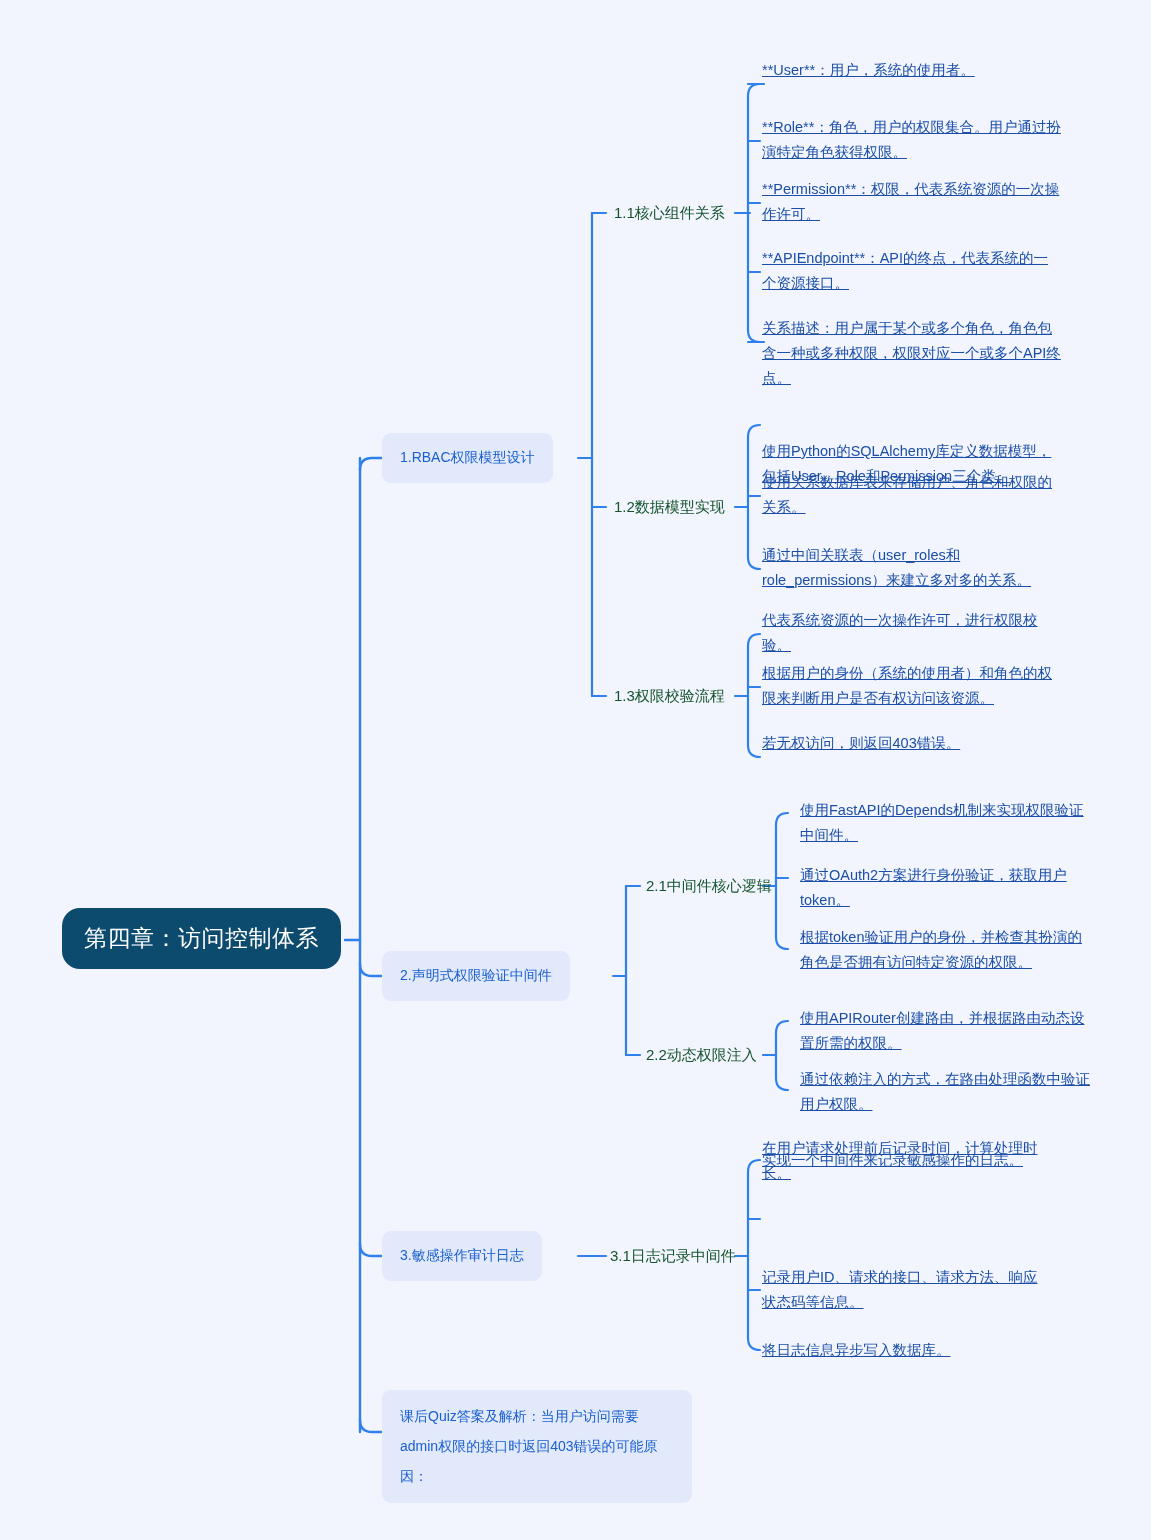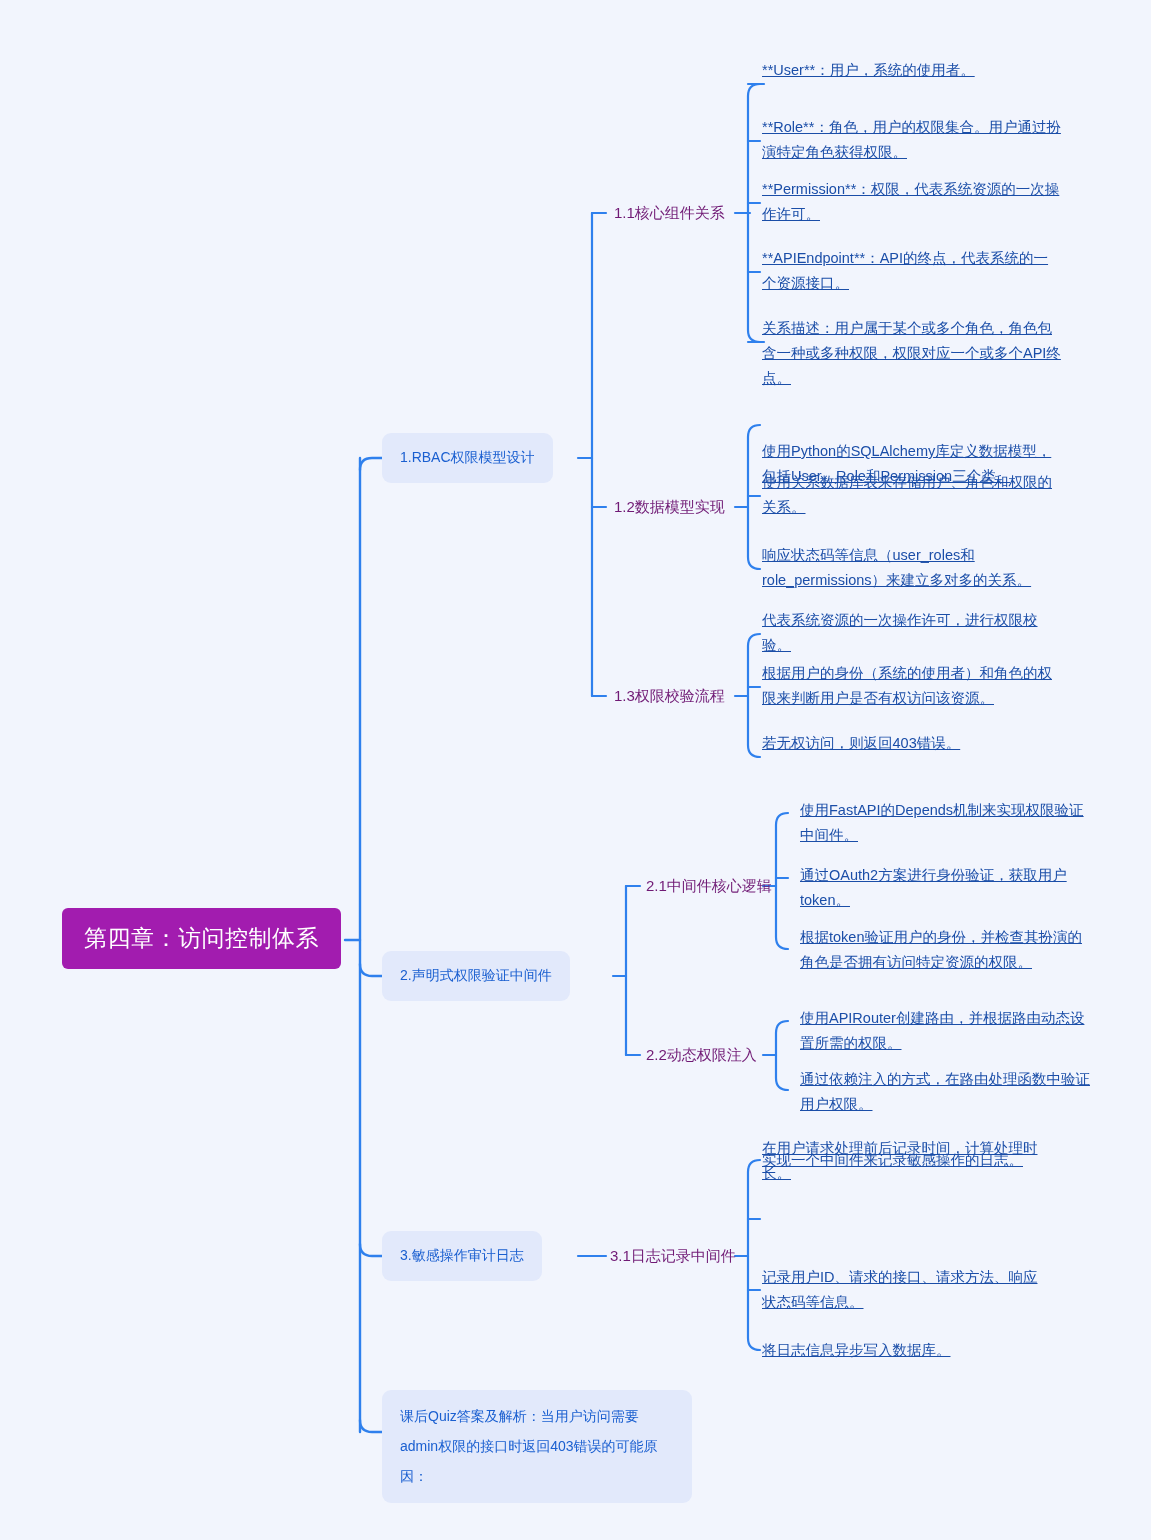--- a/index.html
+++ b/index.html
@@ -25,23 +25,23 @@
     width: 1151px;
     height: 1540px;
     pointer-events: none;
   }
   .node {
     position: absolute;
     box-sizing: border-box;
   }
   
   .node-root {
-    background: #a21caf;
+    background: #0c4a6e;
     color: #ffffff;
-    border-radius: 6px;
+    border-radius: 18px;
     font-size: 23px;
     line-height: 32px;
     letter-spacing: 0.5px;
     padding: 14px 22px 15px 22px;
     white-space: nowrap;
     font-weight: 400;
   }
   
   .node-l1 {
     background: #e2e9fb;
@@ -53,21 +53,21 @@
     white-space: nowrap;
     font-weight: 400;
   }
   .node-l1.wrap {
     white-space: normal;
     width: 310px;
     line-height: 30px;
   }
   
   .node-l2 {
-    color: #701a75;
+    color: #14532d;
     font-size: 15px;
     line-height: 22px;
     white-space: nowrap;
     font-weight: 400;
   }
   
   .node-l3 {
     color: #1b4ea8;
     font-size: 14.5px;
     line-height: 25px;
@@ -196,21 +196,21 @@
   <div class="node node-l2" style="left:614px; top:496px;">
     <span>1.2数据模型实现</span>
   </div>
   <div class="node node-l3" style="left:762px; top:407px; width:300px;margin-top:32px;">
     <span>使用Python的SQLAlchemy库定义数据模型，包括User、Role和Permission三个类。</span>
   </div>
   <div class="node node-l3" style="left:762px; top:470px; width:300px;">
     <span>使用关系数据库表来存储用户、角色和权限的关系。</span>
   </div>
   <div class="node node-l3" style="left:762px; top:543px; width:300px;">
-    <span>响应状态码等信息（user_roles和role_permissions）来建立多对多的关系。</span>
+    <span>通过中间关联表（user_roles和role_permissions）来建立多对多的关系。</span>
   </div>
 
   <div class="node node-l2" style="left:614px; top:685px;">
     <span>1.3权限校验流程</span>
   </div>
   <div class="node node-l3" style="left:762px; top:608px; width:300px;">
     <span>代表系统资源的一次操作许可，进行权限校验。</span>
   </div>
   <div class="node node-l3" style="left:762px; top:661px; width:300px;">
     <span>根据用户的身份（系统的使用者）和角色的权限来判断用户是否有权访问该资源。</span>

